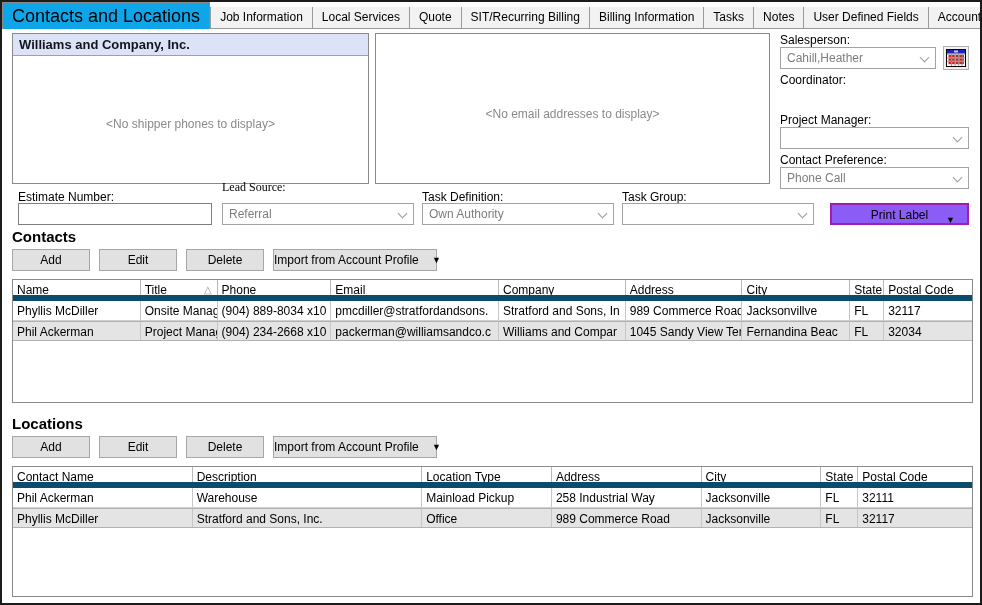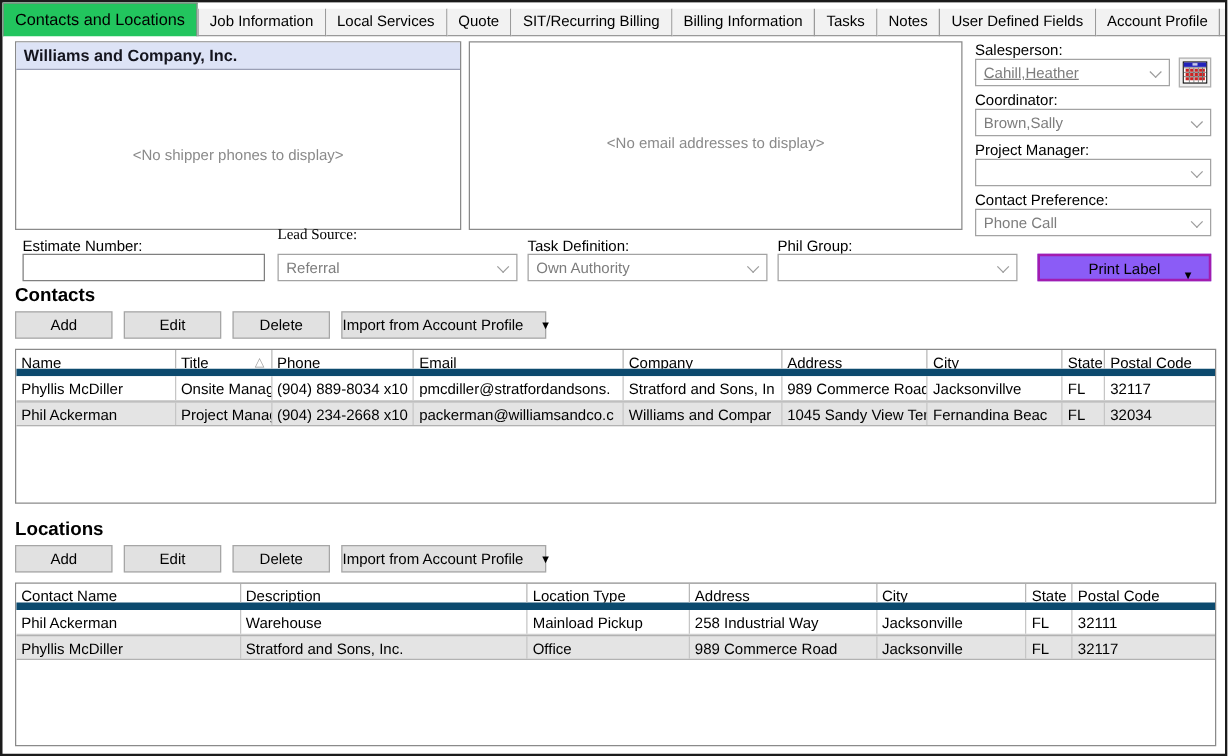--- a/index.html
+++ b/index.html
@@ -9,22 +9,22 @@
     background:#fff; border:2px solid #1b1b1b;
     font-family:"Liberation Sans", sans-serif; font-size:12px; color:#000;
     overflow:hidden;
   }
   
   #tabbar { position:absolute; top:0; left:0; right:0; height:27px; display:flex; align-items:flex-end; background:#fff; }
   .tab { height:22px; line-height:21px; padding:0 9px; background:#f2f2f2;
          border-right:1px solid #9a9a9a; border-bottom:1px solid #9a9a9a;
          white-space:nowrap; cursor:default; }
   .tab.first { border-left:1px solid #9a9a9a; }
-  .tab.active { height:27px; line-height:26px; background:#22c55e;
-         border:1px solid #8a8a8a; border-bottom:none; font-size:13px; }
+  .tab.active { height:27px; line-height:26px; background:#0ea5e9;
+         border:1px solid #8a8a8a; border-bottom:none; font-size:18px; }
   .tab-filler { flex:1; height:22px; border-bottom:1px solid #9a9a9a; }
   
   .panel { position:absolute; border:1px solid #8a8a8a; background:#fff; }
   .panel-title { height:22px; background:#dde3f6; border-bottom:1px solid #9a9fb5;
                  font-weight:bold; font-size:13px; color:#14141e; padding:3px 0 0 6px; }
   .panel-empty { position:absolute; left:0; right:0; top:50%; margin-top:-2px;
                  text-align:center; color:#8a8a8a; }
   .panel-empty.withtitle { margin-top:8px; }
   
   .lbl { position:absolute; white-space:nowrap; color:#000; }
@@ -79,21 +79,21 @@
   <div class="panel" style="left:10px; top:31px; width:357px; height:151px;">
     <div class="panel-title">Williams and Company, Inc.</div>
     <div class="panel-empty withtitle">&lt;No shipper phones to display&gt;</div>
   </div>
 
   <div class="panel" style="left:373px; top:31px; width:395px; height:151px;">
     <div class="panel-empty">&lt;No email addresses to display&gt;</div>
   </div>
 
   <div class="lbl" style="left:778px; top:31px;">Salesperson:</div>
-  <div class="combo" style="left:778px; top:45px; width:156px;text-decoration:underline;">
+  <div class="combo" style="left:778px; top:45px; width:156px;">
     <span>Cahill,Heather</span>
     <span class="chev"></span>
   </div>
   <div class="iconbtn" style="left:941px; top:44px;">
     <svg width="20" height="18" viewBox="0 0 20 18">
       <rect x="0.5" y="0.5" width="19" height="17" fill="#ffffff" stroke="#000000"></rect>
       <rect x="1" y="1" width="18" height="3.5" fill="#2222bb"></rect>
       <rect x="8" y="1.5" width="4" height="2" fill="#c9c9e8"></rect>
       <g fill="#cc2222">
         <rect x="2.5" y="6" width="2.6" height="2.4"></rect>
@@ -118,24 +118,20 @@
           <line x1="1" y1="12.3" x2="19" y2="12.3"></line>
         <line x1="5.5" y1="5.2" x2="5.5" y2="17"></line>
           <line x1="9.1" y1="5.2" x2="9.1" y2="17"></line>
           <line x1="12.7" y1="5.2" x2="12.7" y2="17"></line>
           <line x1="16" y1="5.2" x2="16" y2="17"></line>
       </g>
     </svg>
   </div>
 
   <div class="lbl" style="left:778px; top:71px;">Coordinator:</div>
-  <div class="combo" style="left:778px; top:85px; width:189px;">
-    <span>Brown,Sally</span>
-    <span class="chev"></span>
-  </div>
 
   <div class="lbl" style="left:778px; top:111px;">Project Manager:</div>
   <div class="combo" style="left:778px; top:125px; width:189px;">
     <span></span>
     <span class="chev"></span>
   </div>
 
   <div class="lbl" style="left:778px; top:151px;">Contact Preference:</div>
   <div class="combo" style="left:778px; top:165px; width:189px;">
     <span>Phone Call</span>
@@ -150,21 +146,21 @@
     <span>Referral</span>
     <span class="chev"></span>
   </div>
 
   <div class="lbl" style="left:420px; top:188px;">Task Definition:</div>
   <div class="combo" style="left:420px; top:201px; width:192px;">
     <span>Own Authority</span>
     <span class="chev"></span>
   </div>
 
-  <div class="lbl" style="left:620px; top:188px;">Phil Group:</div>
+  <div class="lbl" style="left:620px; top:188px;">Task Group:</div>
   <div class="combo" style="left:620px; top:201px; width:192px;">
     <span></span>
     <span class="chev"></span>
   </div>
 
   <div class="btn btn-dark" style="left:828px; top:201px; width:139px;">
     <span>Print Label</span>
     <span class="dropglyph">▼</span>
   </div>
 

